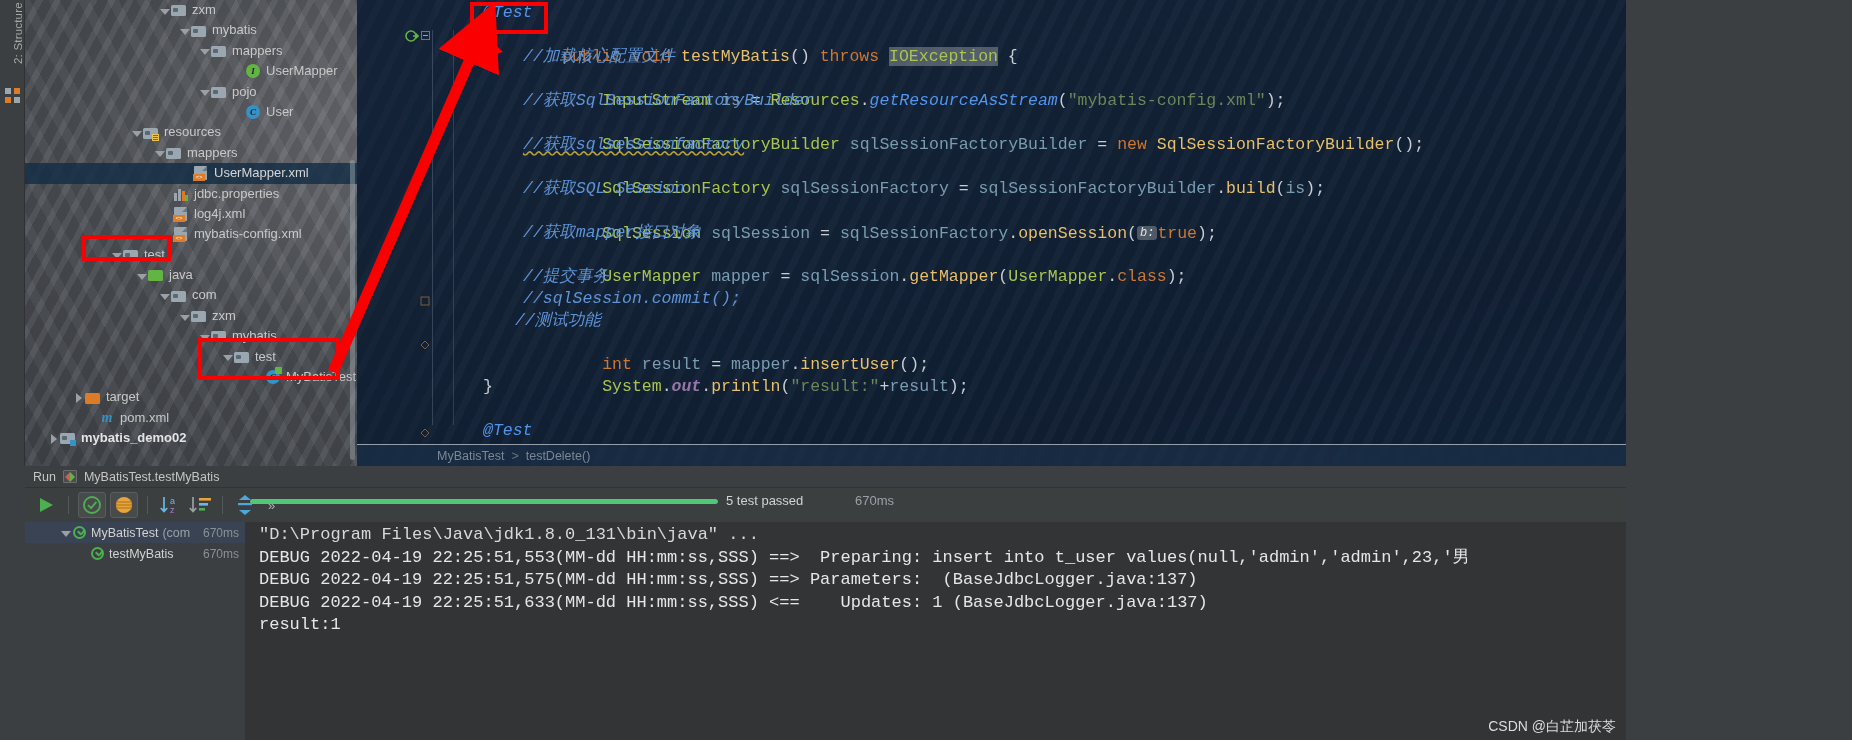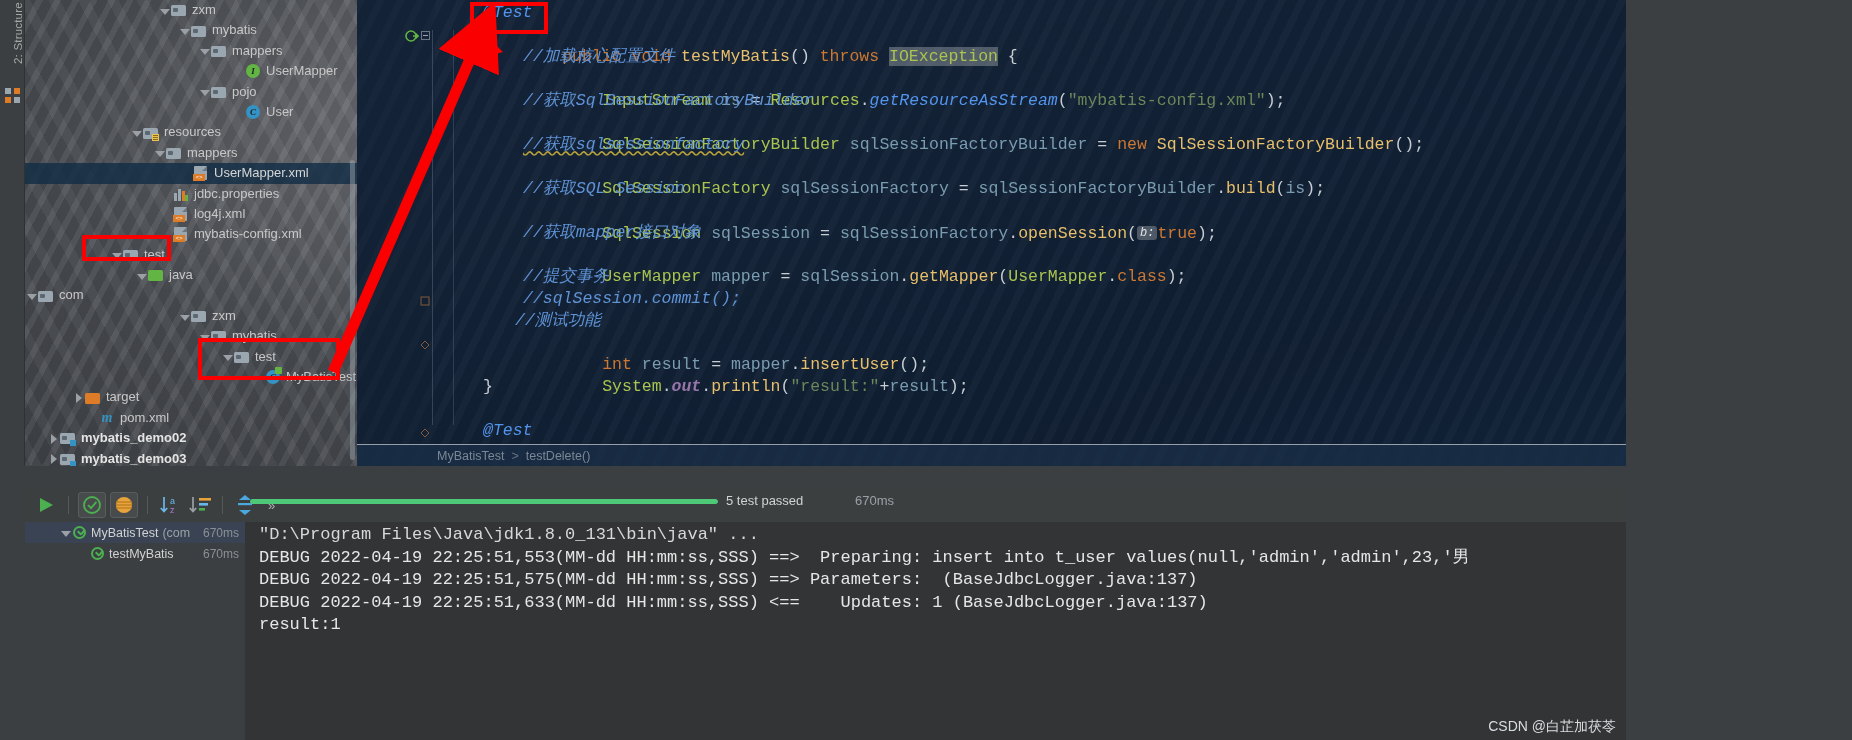--- a/index.html
+++ b/index.html
@@ -436,21 +436,21 @@
         </span>
       <span class="lbl dim">test</span>
     </div>
     <div class="row" style="padding-left:110px">
       <span class="arrow down"></span>
       <span class="ico">
           <i class="f-green"></i>
         </span>
       <span class="lbl dim">java</span>
     </div>
-    <div class="row" style="">
+    <div class="row" style="padding-left:133px">
       <span class="arrow down"></span>
       <span class="ico">
           <i class="f-grey"></i>
         </span>
       <span class="lbl dim">com</span>
     </div>
     <div class="row" style="padding-left:153px">
       <span class="arrow down"></span>
       <span class="ico">
           <i class="f-grey"></i>
@@ -491,29 +491,20 @@
       <span class="lbl dim">pom.xml</span>
     </div>
     <div class="row" style="padding-left:22px">
       <span class="arrow right"></span>
       <span class="ico">
           <i class="f-module">
             <i class="f-badge-blue"></i>
           </i>
         </span>
       <span class="lbl bold">mybatis_demo02</span>
-    </div>
-    <div class="row" style="padding-left:22px">
-      <span class="arrow right"></span>
-      <span class="ico">
-          <i class="f-module">
-            <i class="f-badge-blue"></i>
-          </i>
-        </span>
-      <span class="lbl bold">mybatis_demo03</span>
     </div>
     <div class="scrollthumb" style="right:2px; top:160px; height:300px;"></div>
   </div>
 
   <div class="editor">
     <div class="edit-tint"></div>
     <div class="gutter"></div>
     <div class="foldline"></div>
 
     <div class="gutterline" style="top:4px">28</div>
@@ -617,20 +608,40 @@
     </div>
   </div>
 
   <div class="crumbbar">
     <span>MyBatisTest</span>
     <span class="crumbsep">&gt;</span>
     <span>testDelete()</span>
   </div>
 
   <div class="runwin">
+    <div class="runhead">
+      <span>Run</span>
+      <span class="tabico"></span>
+      <span>MyBatisTest.testMyBatis</span>
+      <span class="gear">
+        <svg width="15" height="15" viewBox="0 0 15 15">
+          <circle cx="7.5" cy="7.5" r="3" fill="none" stroke="#b9b9b9" stroke-width="1.4"></circle>
+          <g stroke="#b9b9b9" stroke-width="1.5">
+            <line x1="7.5" y1="0.6" x2="7.5" y2="3"></line>
+              <line x1="7.5" y1="12" x2="7.5" y2="14.4"></line>
+            <line x1="0.6" y1="7.5" x2="3" y2="7.5"></line>
+              <line x1="12" y1="7.5" x2="14.4" y2="7.5"></line>
+            <line x1="2.6" y1="2.6" x2="4.3" y2="4.3"></line>
+              <line x1="10.7" y1="10.7" x2="12.4" y2="12.4"></line>
+            <line x1="12.4" y1="2.6" x2="10.7" y2="4.3"></line>
+              <line x1="4.3" y1="10.7" x2="2.6" y2="12.4"></line>
+          </g>
+        </svg>
+      </span>
+    </div>
 
     <div class="runtoolbar">
       <div class="tbtn">
         <svg width="30" height="28" viewBox="0 0 30 28">
             <path d="M9 7 L22 14 L9 21 Z" fill="#4caf50"></path>
           </svg>
       </div>
       <div class="tsep"></div>
       <div class="tbtn framed">
         <svg width="26" height="24" viewBox="0 0 26 24">

